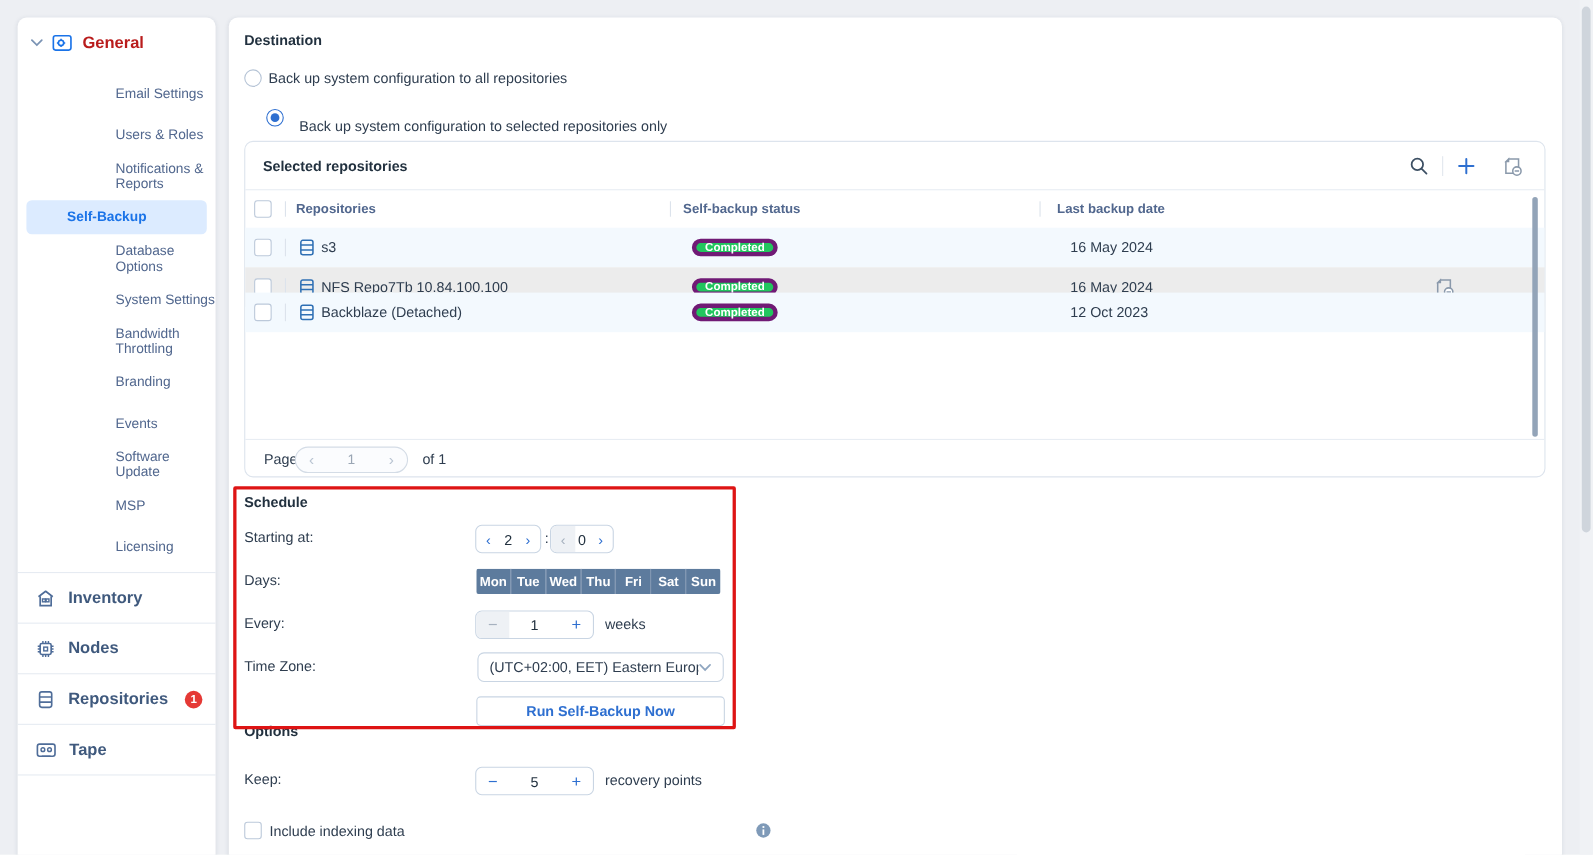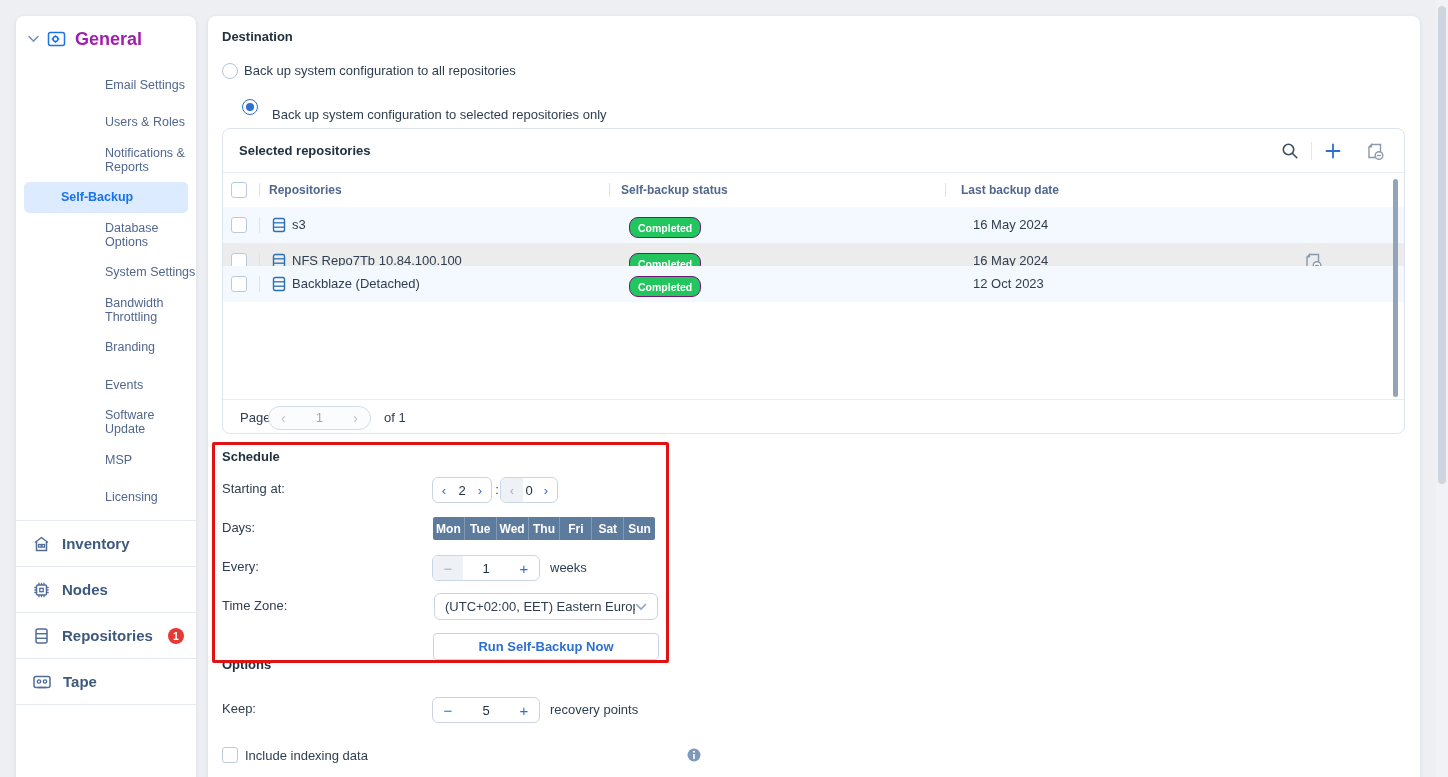--- a/index.html
+++ b/index.html
@@ -4,21 +4,21 @@
 <style>
   * { margin:0; padding:0; box-sizing:border-box; }
   html,body { width:1448px; height:777px; overflow:hidden; }
   body { background:#edeff3; font-family:"Liberation Sans", sans-serif; font-size:13px; color:#2e3d4f; position:relative; }
 
   .card { position:absolute; background:#fff; border-radius:8px; box-shadow:0 1px 4px rgba(30,50,80,.10); }
 
   
   .sidebar { left:16px; top:16px; width:180px; height:790px; }
   .sb-header { position:absolute; left:12px; top:8px; height:30px; display:flex; align-items:center; gap:8px; cursor:pointer; }
-  .sb-header .sb-title { font-size:18px; font-weight:bold; color:#a21caf; }
+  .sb-header .sb-title { font-size:15px; font-weight:bold; color:#b91c1c; }
   .sb-sub { position:absolute; top:50px; left:0; right:0; }
   .sb-item { height:37.5px; display:flex; align-items:center; padding-left:45px; font-size:12.5px; color:#51678e; cursor:pointer;margin-left:44px; }
   .sb-item.active { height:31.5px; margin:3px 8px; padding-left:37px; border-radius:5px; background:#dcebff; color:#1a73e8; font-weight:bold; }
   .sb-sections { position:absolute; top:504px; left:0; right:0; border-bottom:1px solid #e6ebf2; }
   .sb-section { height:46px; border-top:1px solid #e6ebf2; display:flex; align-items:center; gap:11px; padding-left:16px; font-size:15px; font-weight:bold; color:#3f597d; position:relative; cursor:pointer; }
   .sb-badge { position:absolute; right:12px; top:15px; width:16px; height:16px; border-radius:50%; background:#e53935; color:#fff; font-size:10.5px; font-weight:bold; display:flex; align-items:center; justify-content:center; }
 
   
   .main { left:208px; top:16px; width:1212px; height:790px; }
   .abs { position:absolute; }
@@ -39,21 +39,21 @@
   .icon-btn { width:22px; height:22px; display:flex; align-items:center; justify-content:center; cursor:pointer; }
   .vsep { width:1px; height:18px; background:#e1e7ee; margin:0 10px; }
 
   .thead { position:absolute; left:0; right:0; top:44px; height:34px; }
   .th { position:absolute; top:10px; font-size:12px; font-weight:bold; color:#51678e; line-height:14px; }
   .colsep { position:absolute; width:1px; background:#dce3ec; }
 
   .trow { position:absolute; left:0; right:0; height:36px; }
   .trow .cell-name { position:absolute; left:69px; top:11px; line-height:14px; color:#2e3d4f; }
   .trow .cell-date { position:absolute; left:750px; top:11px; line-height:14px; color:#2e3d4f; }
-  .badge { position:absolute; left:406px; top:10px; height:21px; padding:0 8px; border-radius:9px; background:#22c55e; border:1px solid #701a75; color:#fff; font-size:10.5px; font-weight:bold; line-height:14px; display:flex; align-items:center; }
+  .badge { position:absolute; left:406px; top:10px; height:16px; padding:0 8px; border-radius:9px; background:#22c55e; border:4px solid #701a75; color:#fff; font-size:10.5px; font-weight:bold; line-height:14px; display:flex; align-items:center; }
   .row-blue { background:#f3f9fe; }
   .row-gray { background:#ececec; }
 
   .tfoot { position:absolute; left:0; right:0; top:270px; height:33px; border-top:1px solid #e8edf3; }
   .pager { position:absolute; left:45px; top:6px; width:103px; height:24px; border:1px solid #d4dce6; border-radius:12px; background:#fbfcfe; display:flex; align-items:center; justify-content:space-between; padding:0 12px; }
   .pager .chev { color:#b9c4d2; font-size:14px; line-height:14px; cursor:pointer; }
   .pager .pnum { color:#9aa6b4; font-size:12.5px; }
 
   .tbl-scroll { position:absolute; right:6px; top:50px; width:5px; height:218px; background:#93a4b8; border-radius:3px; cursor:pointer; }
 

